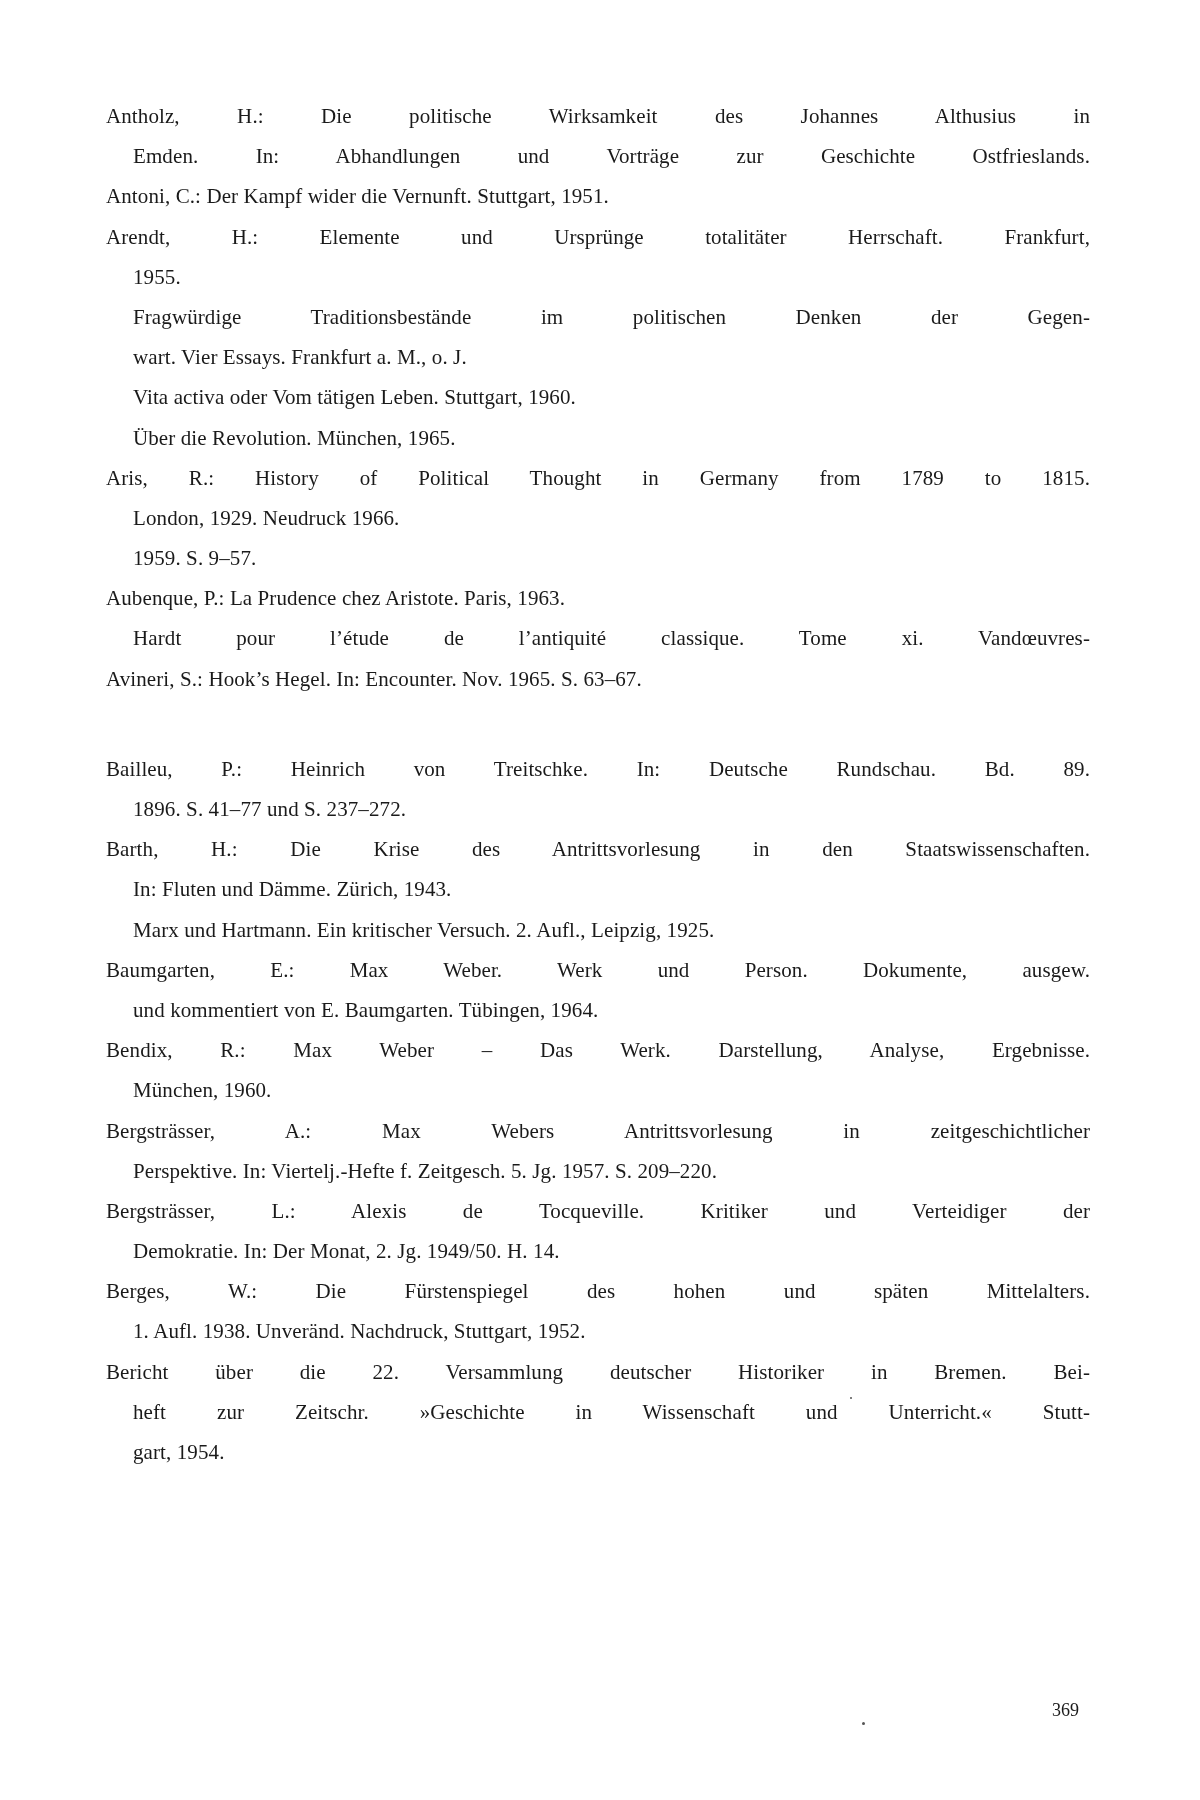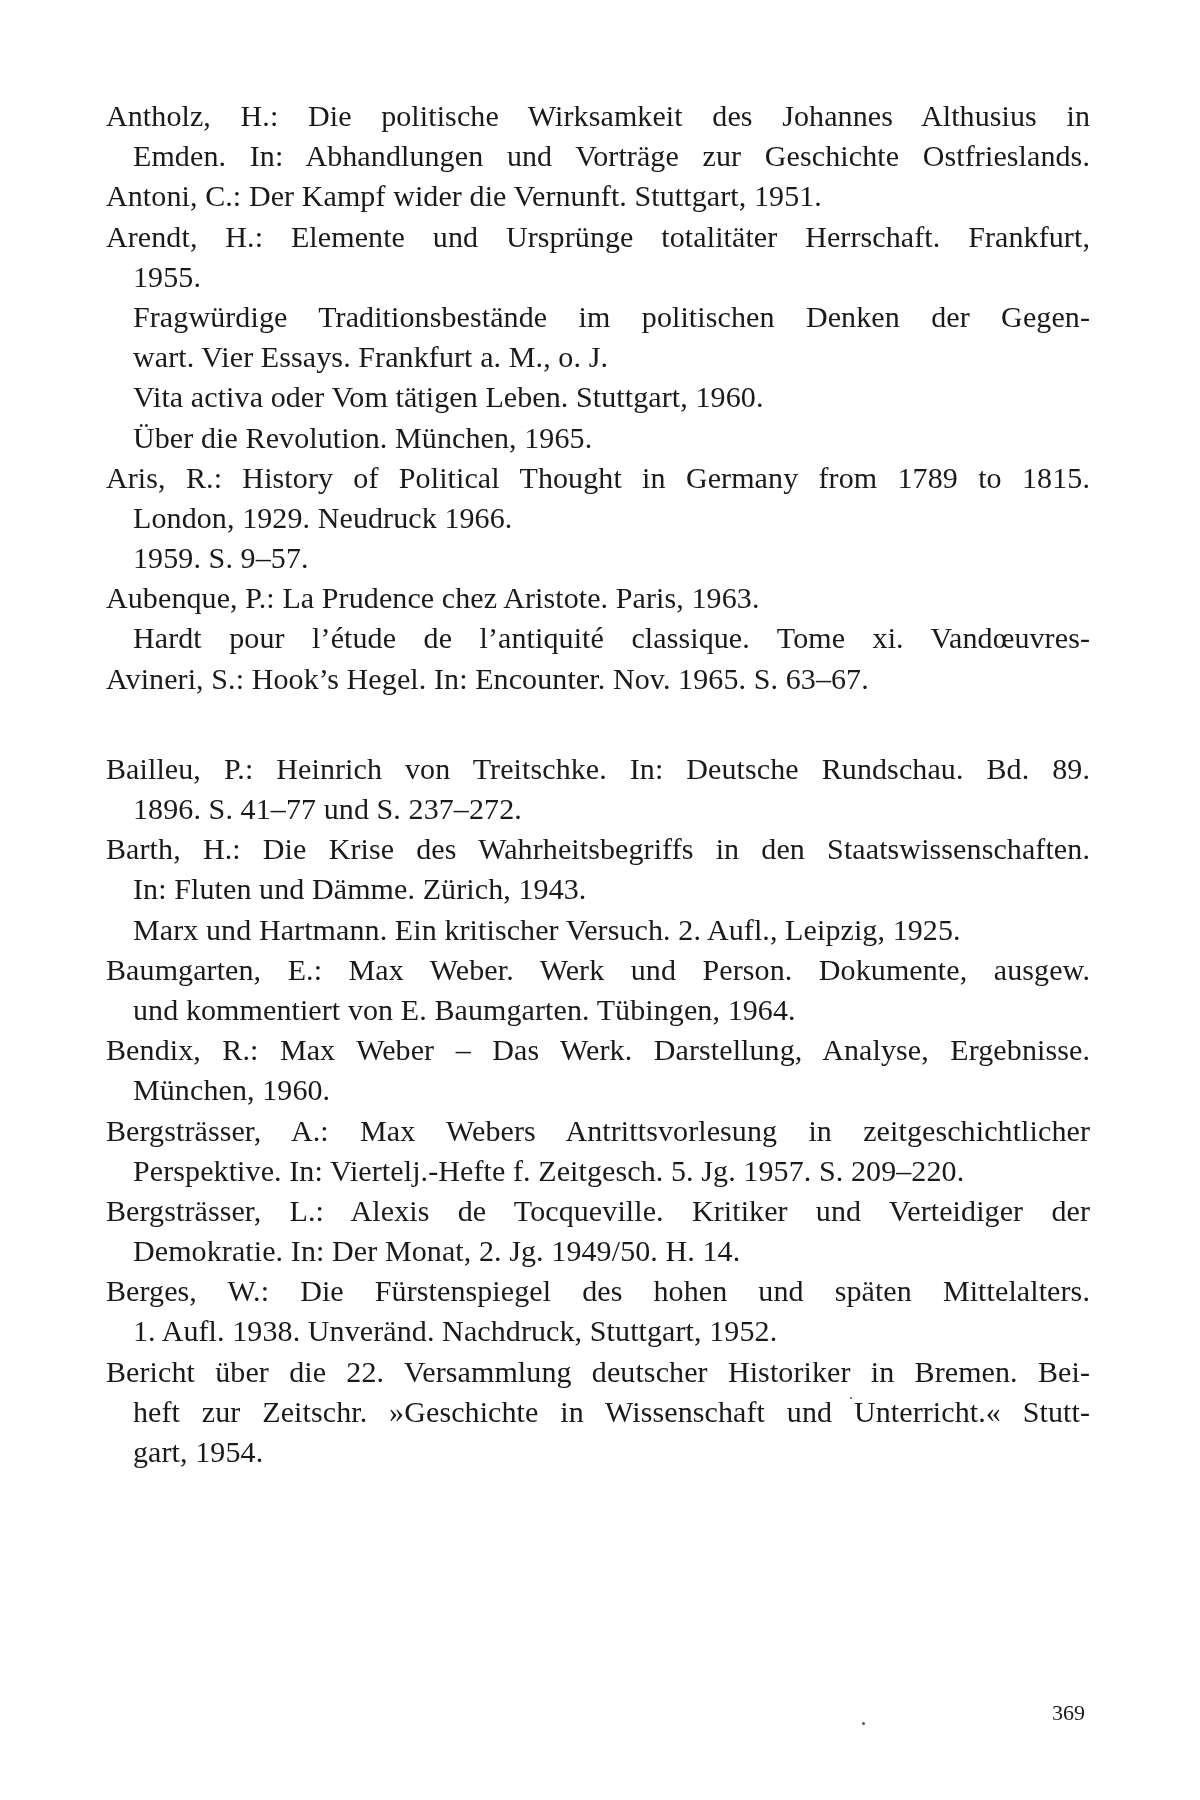--- a/index.html
+++ b/index.html
@@ -19,42 +19,42 @@
       position: absolute;
       left: 106px;
       top: 96px;
       width: 984px;
     }
     .entry {
       margin: 0;
     }
     .line {
       display: block;
-      font-size: 30px;
+      font-size: 21px;
       line-height: 40.2px;
       height: 40.2px;
       white-space: nowrap;
       text-align: justify;
       text-align-last: justify;
       letter-spacing: 0.1px;
     }
     .line.last {
       text-align-last: left;
     }
     .line.indent {
       padding-left: 27px;
     }
     .gap {
       height: 50px;
     }
     .page-number {
       position: absolute;
       left: 1052px;
       top: 1700px;
-      font-size: 22px;
+      font-size: 18px;
       font-family: "Liberation Serif", "DejaVu Serif", serif;
       color: #1a1a1a;
     }
     .speck {
       position: absolute;
       width: 3px;
       height: 3px;
       border-radius: 50%;
       background: #555;
     }
@@ -102,21 +102,21 @@
         <span class="line last">Avineri, S.: Hook’s Hegel. In: Encounter. Nov. 1965. S. 63–67.</span>
       </div>
     </div>
   <div class="gap"></div>
   <div id="section-1">
       <div class="entry">
         <span class="line">Bailleu, P.: Heinrich von Treitschke. In: Deutsche Rundschau. Bd. 89.</span>
         <span class="line indent last">1896. S. 41–77 und S. 237–272.</span>
       </div>
       <div class="entry">
-        <span class="line">Barth, H.: Die Krise des Wahrheitsbegriffs in den Staatswissenschaften.</span>
+        <span class="line">Barth, H.: Die Krise des Antrittsvorlesung in den Staatswissenschaften.</span>
         <span class="line indent last">In: Fluten und Dämme. Zürich, 1943.</span>
       </div>
       <div class="entry">
         <span class="line indent last">Marx und Hartmann. Ein kritischer Versuch. 2. Aufl., Leipzig, 1925.</span>
       </div>
       <div class="entry">
         <span class="line">Baumgarten, E.: Max Weber. Werk und Person. Dokumente, ausgew.</span>
         <span class="line indent last">und kommentiert von E. Baumgarten. Tübingen, 1964.</span>
       </div>
       <div class="entry">

